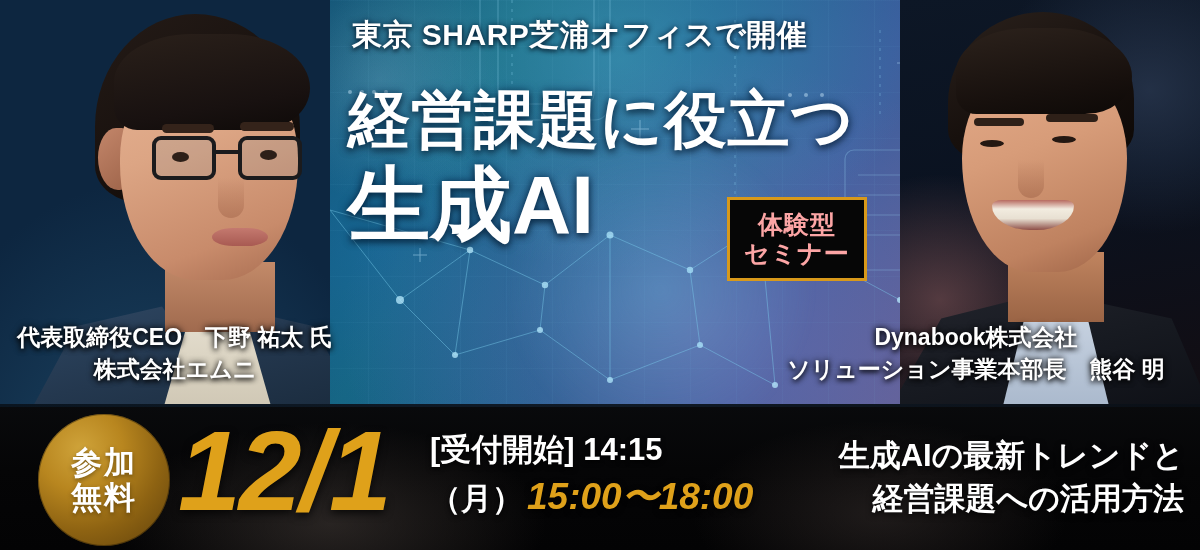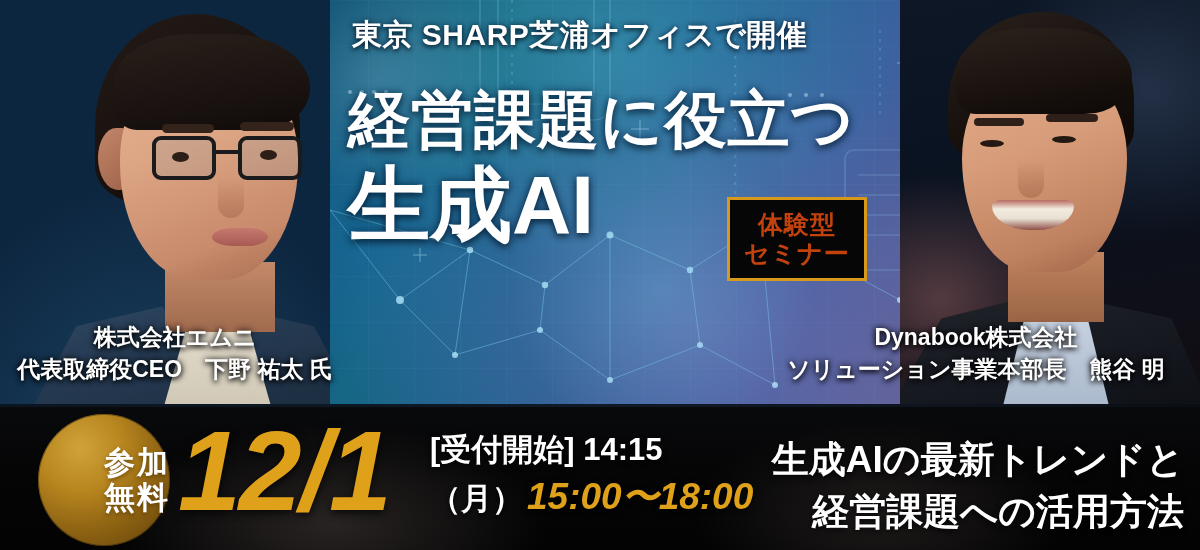--- a/index.html
+++ b/index.html
@@ -173,21 +173,21 @@
     font-size:82px; font-weight:bold; color:#ffffff; letter-spacing:0px;
     line-height:1.0; white-space:nowrap;
     text-shadow:0 0 10px rgba(0,40,80,.75), 0 3px 7px rgba(0,0,0,.55);
   }
   .badge {
     position:absolute; left:727px; top:197px; width:140px; height:84px;
     background:#060606; border:3px solid #d8991a;
     display:flex; flex-direction:column; align-items:center; justify-content:center;
   }
   .badge span {
-    color:#c2410c; font-size:25px; font-weight:bold; line-height:1.18;
+    color:#fca5a5; font-size:25px; font-weight:bold; line-height:1.18;
     letter-spacing:1px;
   }
   .sub-1 {
     position:absolute; left:352px; top:281px;
     font-size:25px; font-weight:bold; color:#ffffff; white-space:nowrap;
     text-shadow:0 0 6px rgba(0,30,60,.85), 0 2px 4px rgba(0,0,0,.55);
   }
   .sub-2 {
     position:absolute; left:352px; top:313px;
     font-size:25px; font-weight:bold; color:#ffffff; white-space:nowrap;
@@ -222,21 +222,21 @@
   .bar-topline {
     position:absolute; left:0; top:0; width:1200px; height:3px;
     background:linear-gradient(90deg,#0a1520,#101a26,#0a0f16);
   }
   .free-circle {
     position:absolute; left:38px; top:414px; width:132px; height:132px;
     border-radius:50%;
     background:
       radial-gradient(circle at 32% 26%, #cfa33a 0%, #b8861f 32%, #8e6312 62%, #5f400b 100%);
     box-shadow:0 0 0 1px rgba(0,0,0,.35) inset;
-    display:flex; flex-direction:column; align-items:flex-end; justify-content:center;
+    display:flex; flex-direction:column; align-items:center; justify-content:center;
   }
   .free-circle span {
     color:#fff; font-size:31px; font-weight:bold; line-height:1.08;
     letter-spacing:2px;
     text-shadow:0 2px 4px rgba(60,40,0,.55);
   }
   .free-circle .fc2 { margin-top:2px; }
   .big-date {
     position:absolute; left:178px; top:415px;
     font-size:113px; font-weight:bold; font-style:italic; color:#dfa11a;
@@ -257,21 +257,21 @@
   }
   .time-range {
     font-size:37px; font-weight:bold; font-style:italic; color:#dfa11a;
     letter-spacing:0px; margin-left:4px;
     text-shadow:0 2px 6px rgba(0,0,0,.85);
   }
   .bar-right {
     position:absolute; right:16px; top:434px; width:460px; text-align:right;
   }
   .bar-right div {
-    color:#ffffff; font-size:37px; font-weight:bold; line-height:1.4; white-space:nowrap;
+    color:#ffffff; font-size:31px; font-weight:bold; line-height:1.4; white-space:nowrap;
     text-shadow:0 2px 6px rgba(0,0,0,.9);
   }
 </style>
 </head>
 <body>
 
 <div id="banner">
 
   <div class="main-area">
 
@@ -371,22 +371,22 @@
     <div class="title-1">経営課題に役立つ</div>
     <div class="title-2">生成AI</div>
 
     <div class="badge">
       <span>体験型</span>
       <span>セミナー</span>
     </div>
 
 
     <div class="spk-left">
+      <div>代表取締役CEO　下野 祐太 氏</div>
       <div>株式会社エムニ</div>
-      <div>代表取締役CEO　下野 祐太 氏</div>
     </div>
     <div class="spk-right">
       <div>Dynabook株式会社</div>
       <div>ソリューション事業本部長　熊谷 明</div>
     </div>
   </div>
 
   <div class="bottom-bar">
     <div class="bar-topline"></div>
   </div>

